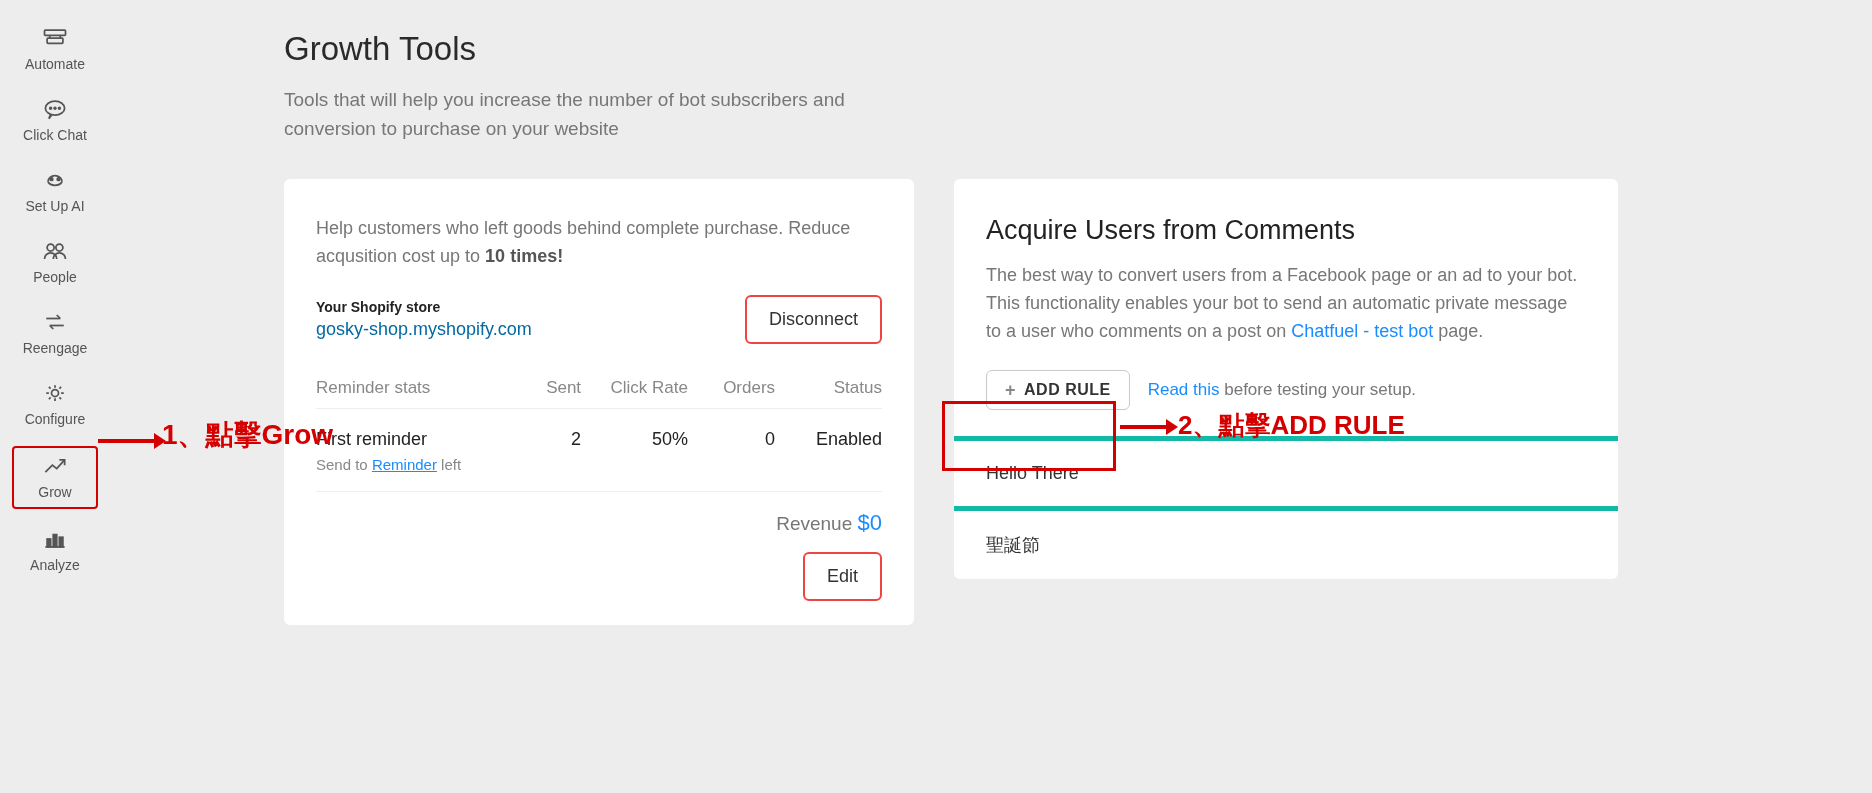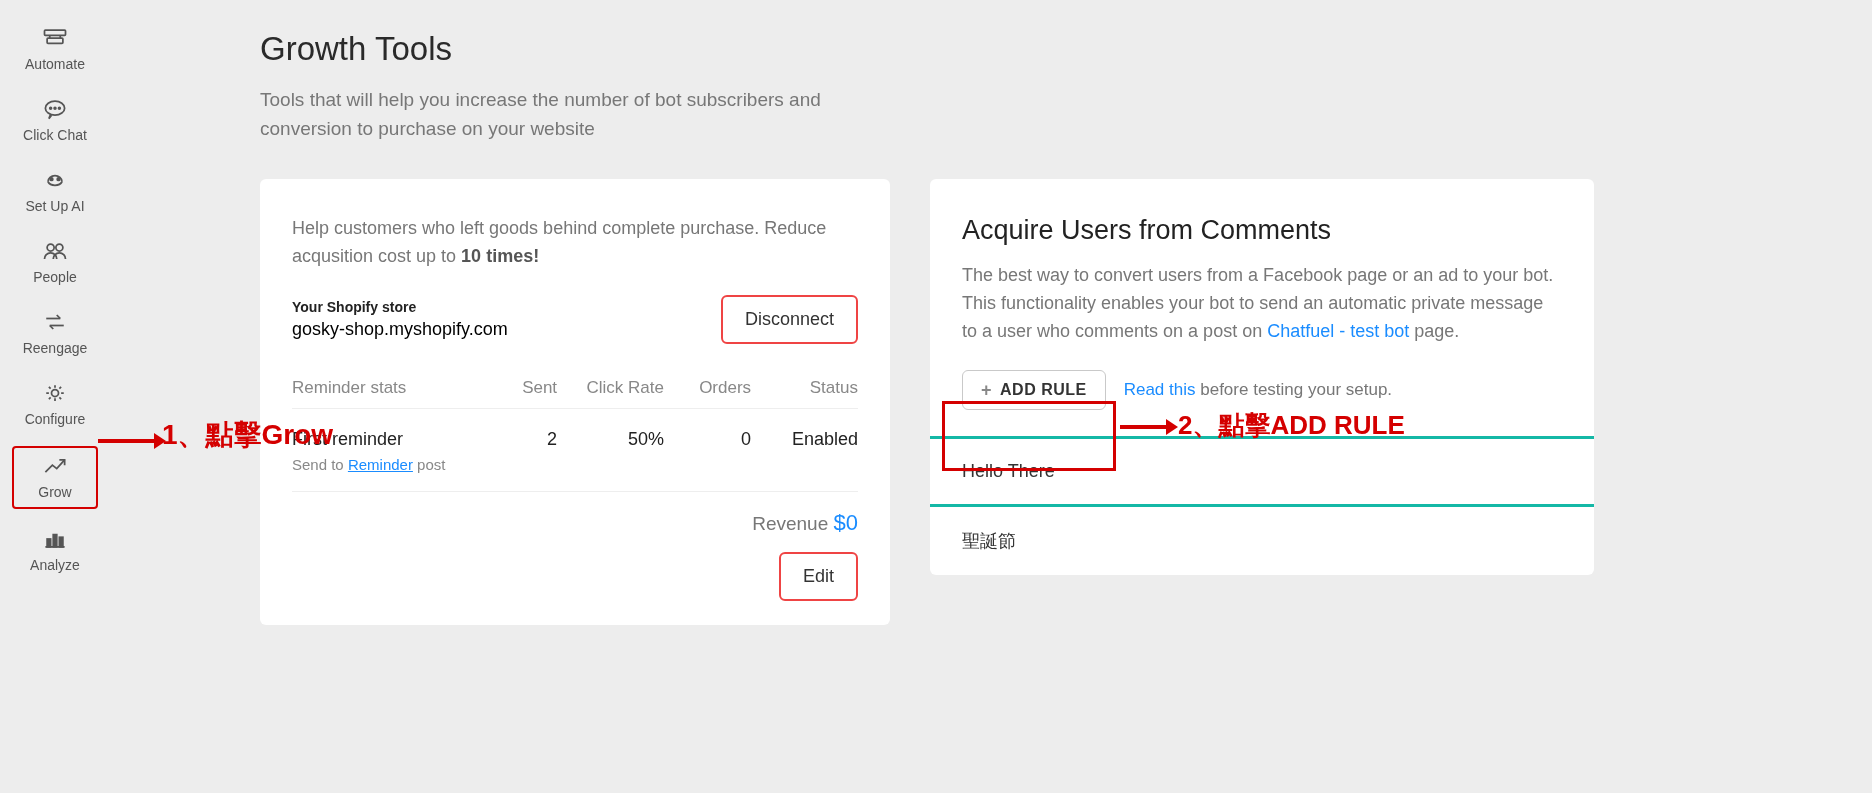--- a/index.html
+++ b/index.html
@@ -4,21 +4,21 @@
 <style>
   * { box-sizing: border-box; margin: 0; padding: 0; }
   body {
     font-family: "Segoe UI", "Microsoft JhengHei", Arial, sans-serif;
     background: #ededed;
     color: #333;
     width: 1872px;
     height: 793px;
     overflow: hidden;
   }
-  .app { display: flex; width: 100%; height: 100%; }
+  .app { display: flex; width: 100%; height: 100%; gap: 24px; }
 
   
   .sidebar {
     width: 110px;
     background: #ededed;
     padding-top: 20px;
     display: flex;
     flex-direction: column;
     align-items: center;
     gap: 12px;
@@ -88,21 +88,21 @@
   }
   .card-desc b, .card-desc strong { color:#555; font-weight:600; }
 
   .store-row {
     display: flex;
     justify-content: space-between;
     align-items: center;
     margin-bottom: 28px;
   }
   .store-label { font-size: 14px; font-weight: 600; color:#222; }
-  .store-url { font-size: 18px; color:#000000; margin-top:4px; }
+  .store-url { font-size: 18px; color:#0369a1; margin-top:4px; }
 
   .btn {
     border: 2px solid #ef4444;
     background: #fff;
     border-radius: 6px;
     padding: 12px 22px;
     font-size: 18px;
     color: #333;
     cursor: pointer;
   }
@@ -166,21 +166,21 @@
     color: #333;
     cursor: pointer;
     display: inline-flex;
     align-items: center;
     gap: 8px;
   }
   .btn-addrule .plus { color:#888; font-size:18px; line-height:1; }
   .readthis { font-size: 17px; color:#777; }
 
   .rule-item {
-    border-top: 3px solid #14b8a6;
+    border-top: 5px solid #14b8a6;
     margin: 0 -32px;
     padding: 22px 32px;
     font-size: 18px;
     color: #333;
     cursor: pointer;
   }
   .anno1-arrow {
     position: absolute;
     left: 96px; top: 426px;
     width: 70px; height: 30px;
@@ -347,21 +347,21 @@
           <span>Status</span>
         </div>
         <div class="stats-row">
           <span>First reminder</span>
           <span>2</span>
           <span>50%</span>
           <span>0</span>
           <span>Enabled</span>
         </div>
         <div class="send-to">
-          <span>Send to </span><span class="block link">Reminder</span><span> post</span>
+          <span>Send to </span><span class="block link">Reminder</span><span> left</span>
         </div>
 
         <div class="revenue-row">
           <span>Revenue </span><span class="amount">$0</span>
         </div>
         <div class="edit-row">
           <button class="btn">Edit</button>
         </div>
       </div>
 

